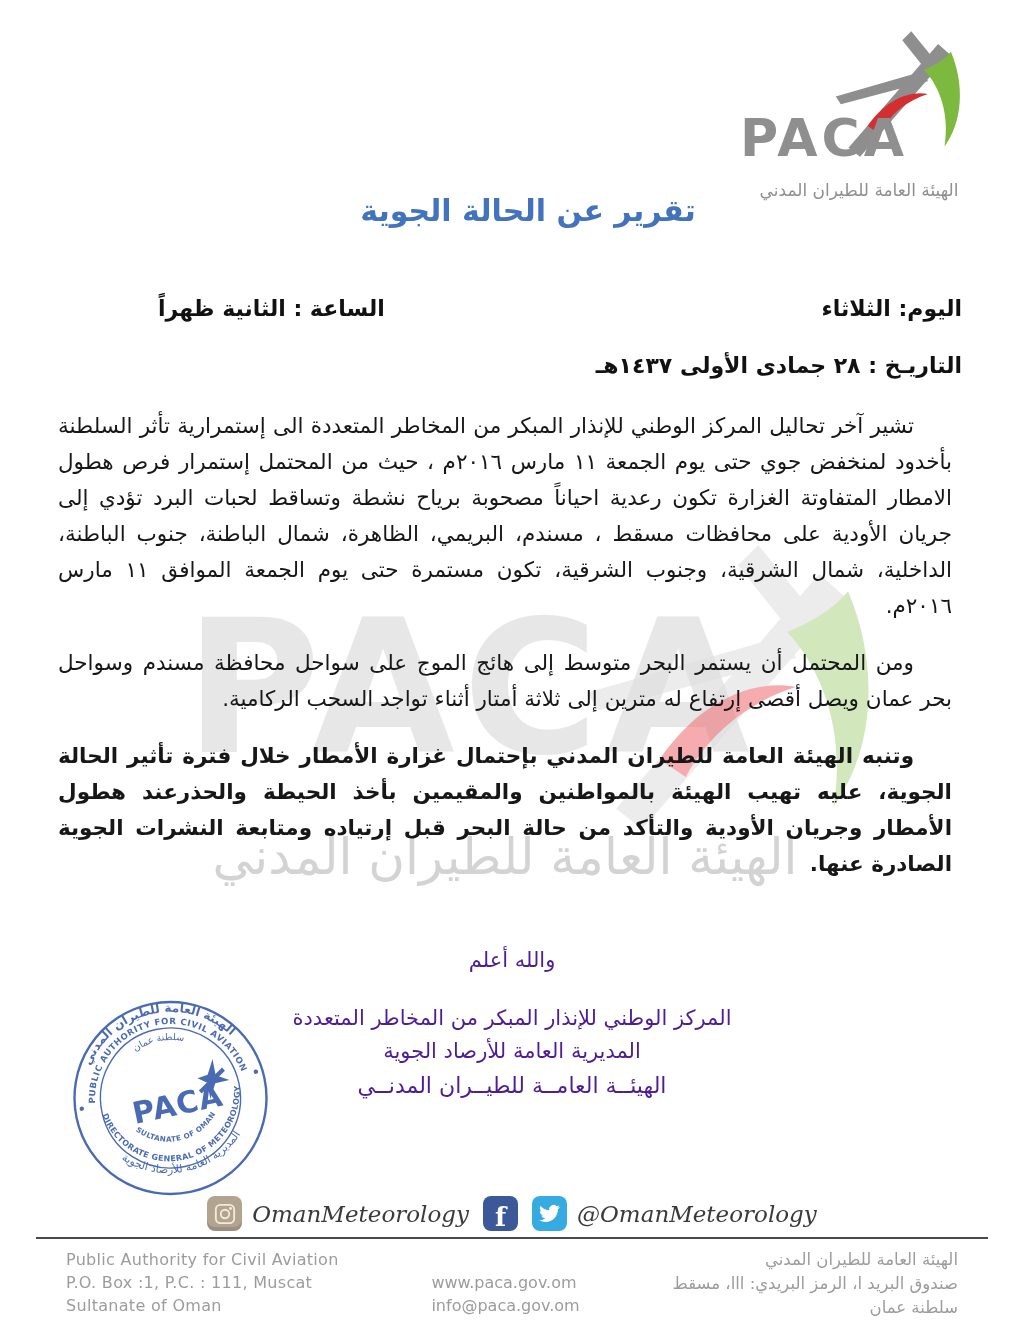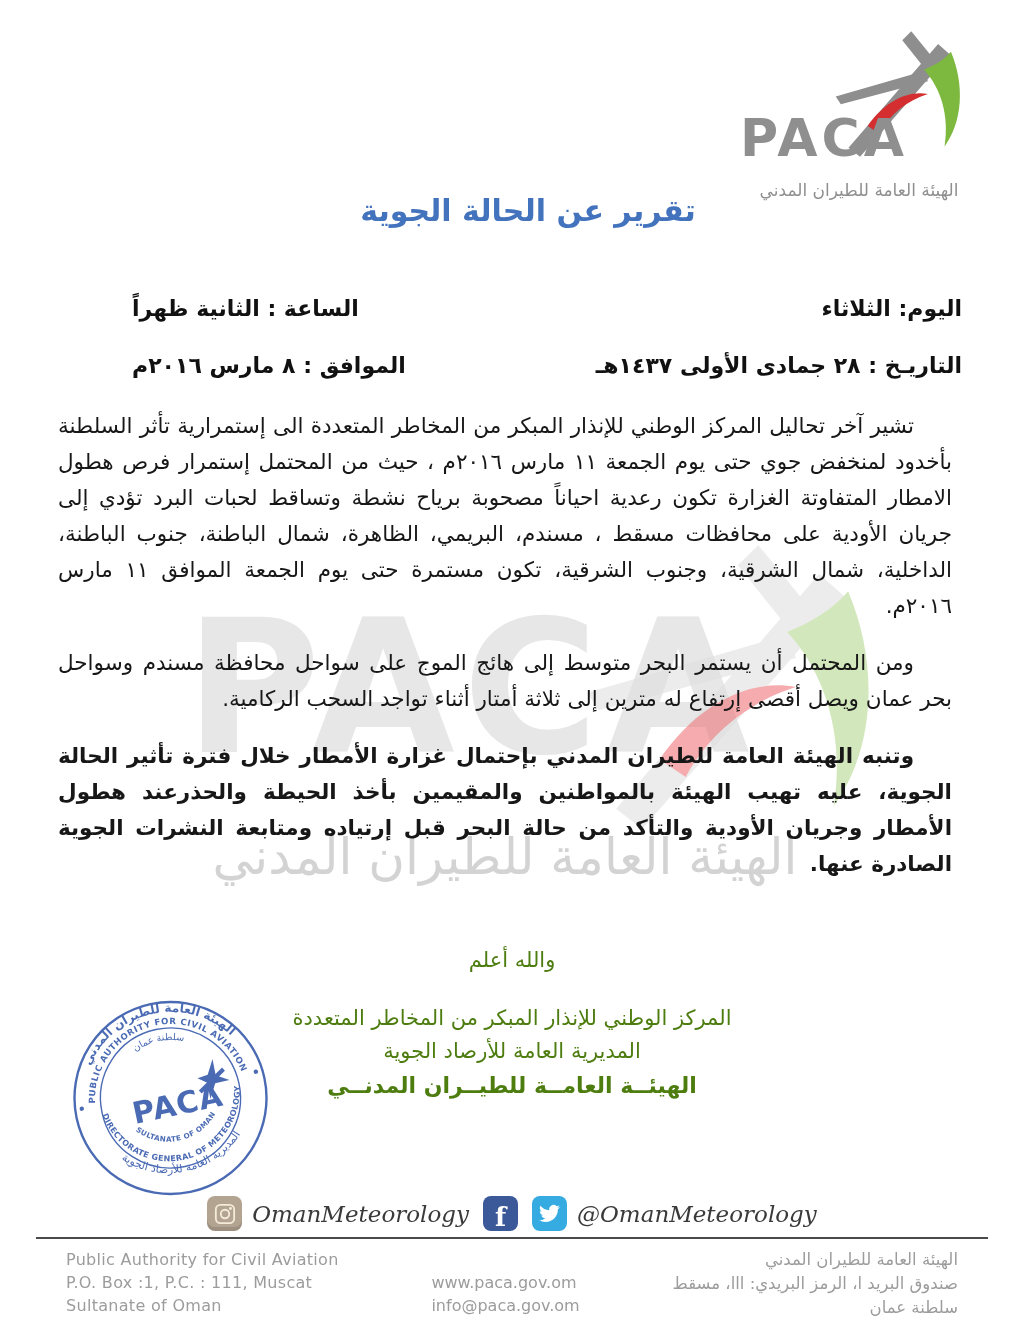--- a/index.html
+++ b/index.html
@@ -24,21 +24,21 @@
   
   .doc-title {
     position:absolute; top:193px; left:16px; width:100%; text-align:center;
     color:#4473bd; font-size:30px; font-weight:bold; direction:rtl;
   }
 
   
   .meta { position:absolute; top:296px; left:60px; right:62px; direction:rtl; color:#111; }
   .meta-row { display:flex; justify-content:space-between; font-size:22px; font-weight:bold; }
   .meta-row + .meta-row { margin-top:32px; }
-  .meta-left { margin-left:72px; }
+  .meta-left { margin-left:98px; }
 
   
   .watermark { position:absolute; top:552px; left:185px; width:660px; height:340px; z-index:1; pointer-events:none; }
   .wm-plane { position:absolute; top:-10px; right:-55px; width:330px; height:290px; opacity:.55; }
   .wm-word {
     position:absolute; top:28px; left:0; font-size:185px; font-weight:bold;
     color:#e7e7e7; letter-spacing:8px;
   }
   .wm-sub {
     position:absolute; bottom:6px; right:10px; width:100%; text-align:center;
@@ -47,24 +47,24 @@
 
   
   .body-text { position:absolute; top:408px; left:58px; right:72px; z-index:2; direction:rtl; }
   .body-text p {
     font-size:21.5px; line-height:36px; color:#171717; text-align:justify;
     text-indent:38px; margin-bottom:21px;
   }
   .body-text p.bold { font-weight:bold; }
 
   
-  .signature { position:absolute; top:948px; left:0; width:100%; text-align:center; color:#4d7c0f; z-index:2; direction:rtl; }
+  .signature { position:absolute; top:948px; left:0; width:100%; text-align:center; color:#4c1d95; z-index:2; direction:rtl; }
   .sig-dua { font-size:21px; margin-bottom:30px; }
   .sig-l1, .sig-l2 { font-size:21px; line-height:33px; }
-  .sig-l3 { font-size:22px; line-height:35px; font-weight:bold; }
+  .sig-l3 { font-size:22px; line-height:35px; font-weight:normal; }
 
   
   .stamp { position:absolute; top:998px; left:68px; width:205px; height:200px; transform:rotate(-12deg); opacity:.92; z-index:3; }
 
   
   .social { position:absolute; top:1196px; left:0; width:100%; display:flex; justify-content:center; align-items:center; gap:14px; z-index:2; }
   .social-item { display:flex; align-items:center; gap:10px; }
   .social-icon { width:35px; height:35px; border-radius:8px; display:flex; align-items:center; justify-content:center; }
   .ig-bg { background:#b3a492; box-shadow:inset 0 -4px 0 rgba(0,0,0,.12); }
   .fb-bg { background:#3b5998; }
@@ -111,21 +111,20 @@
 
   <div class="doc-title">تقرير عن الحالة الجوية</div>
 
   <div class="meta">
     <div class="meta-row">
       <span>اليوم:  الثلاثاء</span>
       <span class="meta-left">الساعة : الثانية ظهراً</span>
     </div>
     <div class="meta-row">
       <span>التاريـخ : ٢٨ جمادى الأولى ١٤٣٧هـ</span>
-      <span class="meta-left">الموافق : ٨ مارس ٢٠١٦م</span>
     </div>
   </div>
 
   <div class="body-text">
     <p>تشير آخر تحاليل المركز الوطني للإنذار المبكر من المخاطر المتعددة الى إستمرارية تأثر السلطنة بأخدود لمنخفض جوي حتى يوم الجمعة ١١ مارس ٢٠١٦م ، حيث من المحتمل إستمرار فرص هطول الامطار المتفاوتة الغزارة تكون رعدية احياناً مصحوبة برياح نشطة وتساقط لحبات البرد تؤدي إلى جريان الأودية على محافظات مسقط ، مسندم، البريمي، الظاهرة، شمال الباطنة، جنوب الباطنة، الداخلية، شمال الشرقية، وجنوب الشرقية، تكون مستمرة حتى يوم الجمعة الموافق ١١ مارس ٢٠١٦م.</p>
     <p>ومن المحتمل أن يستمر البحر متوسط إلى هائج الموج على سواحل محافظة مسندم وسواحل بحر عمان ويصل أقصى إرتفاع له مترين إلى ثلاثة أمتار أثناء تواجد السحب الركامية.</p>
     <p class="bold">وتنبه الهيئة العامة للطيران المدني بإحتمال غزارة الأمطار خلال فترة تأثير الحالة الجوية، عليه تهيب الهيئة بالمواطنين والمقيمين بأخذ الحيطة والحذرعند هطول الأمطار وجريان الأودية والتأكد من حالة البحر قبل إرتياده ومتابعة النشرات الجوية الصادرة عنها.</p>
   </div>
 
   <div class="signature">

